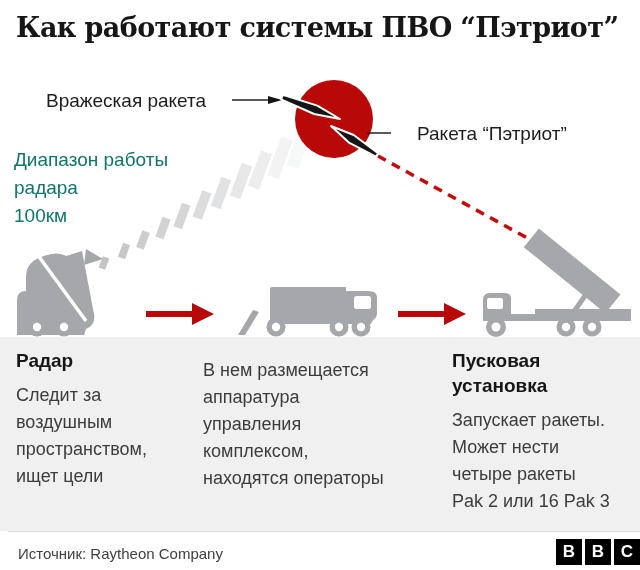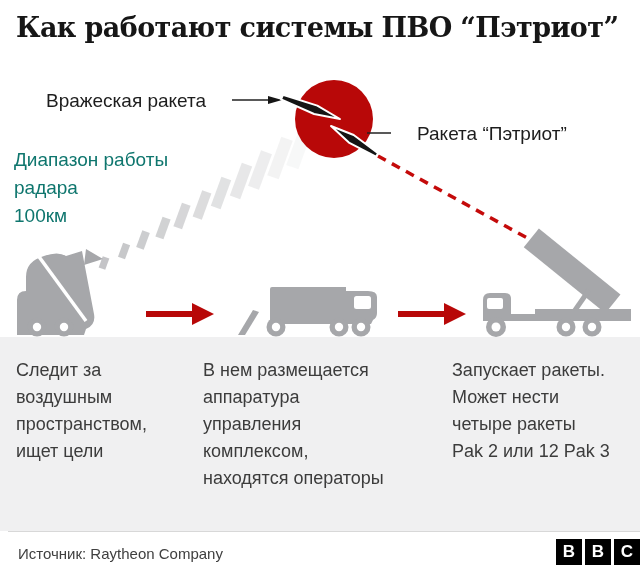--- a/index.html
+++ b/index.html
@@ -118,37 +118,40 @@
   </svg>
 
   <div class="label enemy-label">Вражеская ракета</div>
   <div class="label patriot-label">Ракета “Пэтриот”</div>
   <div class="label range-label">Диапазон работы
 радара
 100км</div>
 
   <div class="panel">
     <div class="col col1">
+      <div class="hd">Радар</div>
       <div class="bd">Следит за
 воздушным
 пространством,
 ищет цели</div>
     </div>
     <div class="col col2">
       <div class="bd">В нем размещается
 аппаратура
 управления
 комплексом,
 находятся операторы</div>
     </div>
     <div class="col col3">
+      <div class="hd">Пусковая
+установка</div>
       <div class="bd">Запускает ракеты.
 Может нести
 четыре ракеты
-Pak 2 или 12 Pak 3</div>
+Pak 2 или 16 Pak 3</div>
     </div>
   </div>
 
   <div class="footer">
     <div class="source">Источник: Raytheon Company</div>
     <div class="bbc">
       <span class="blk">B</span>
       <span class="blk">B</span>
       <span class="blk">C</span>
     </div>

